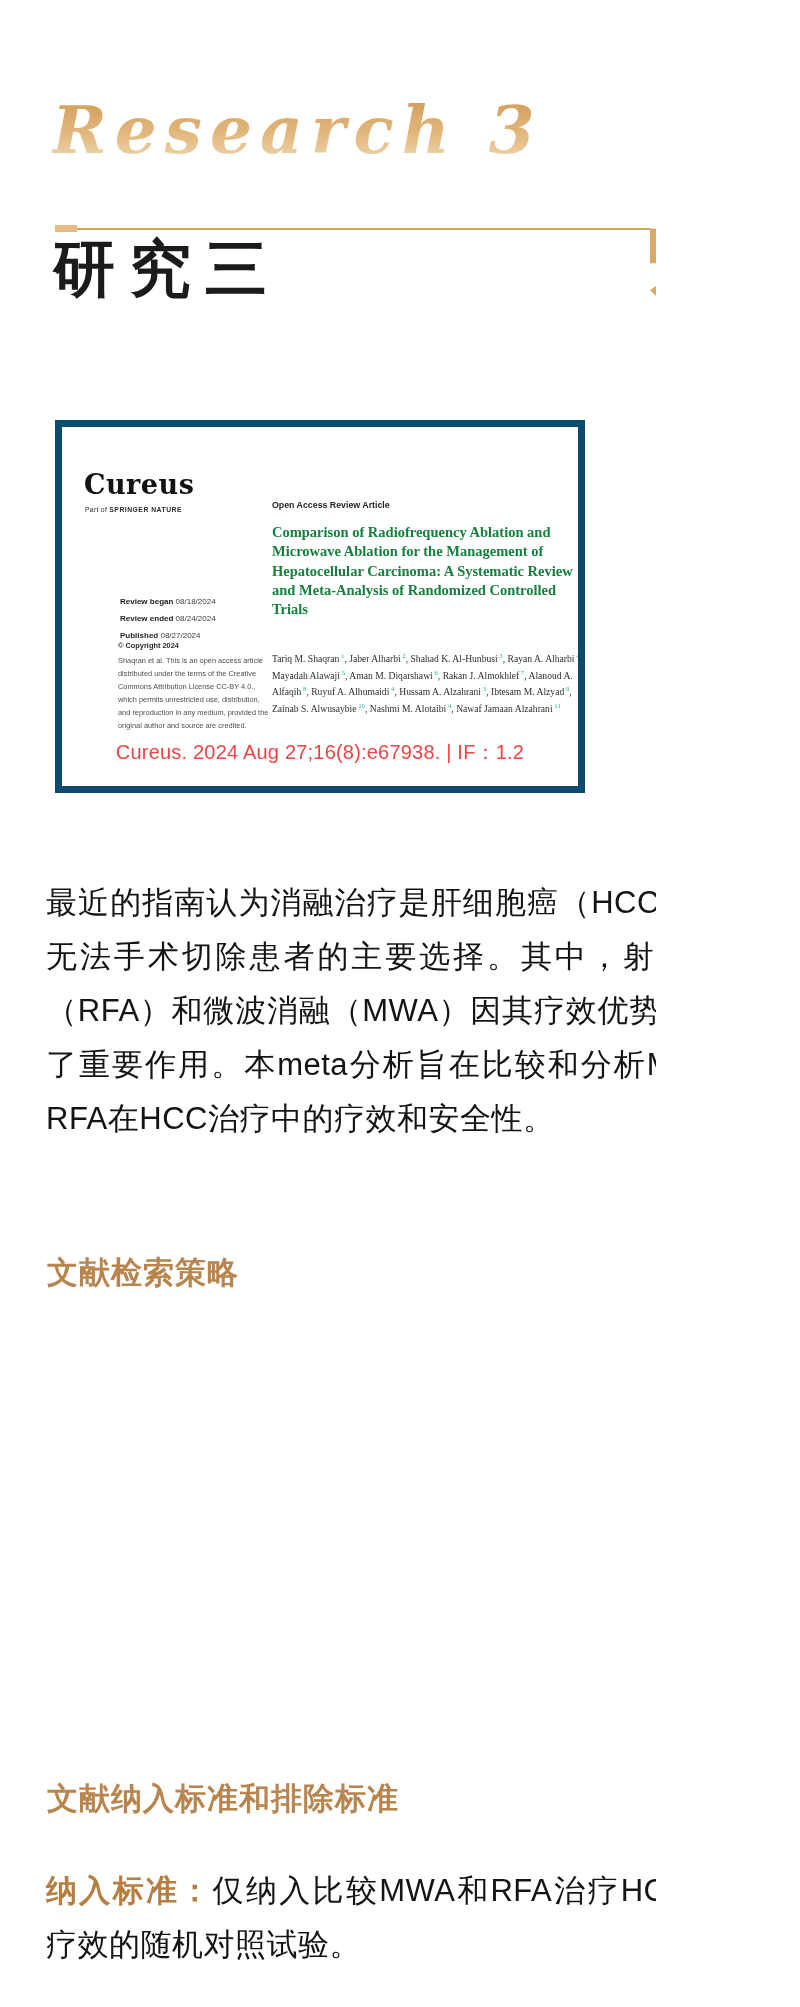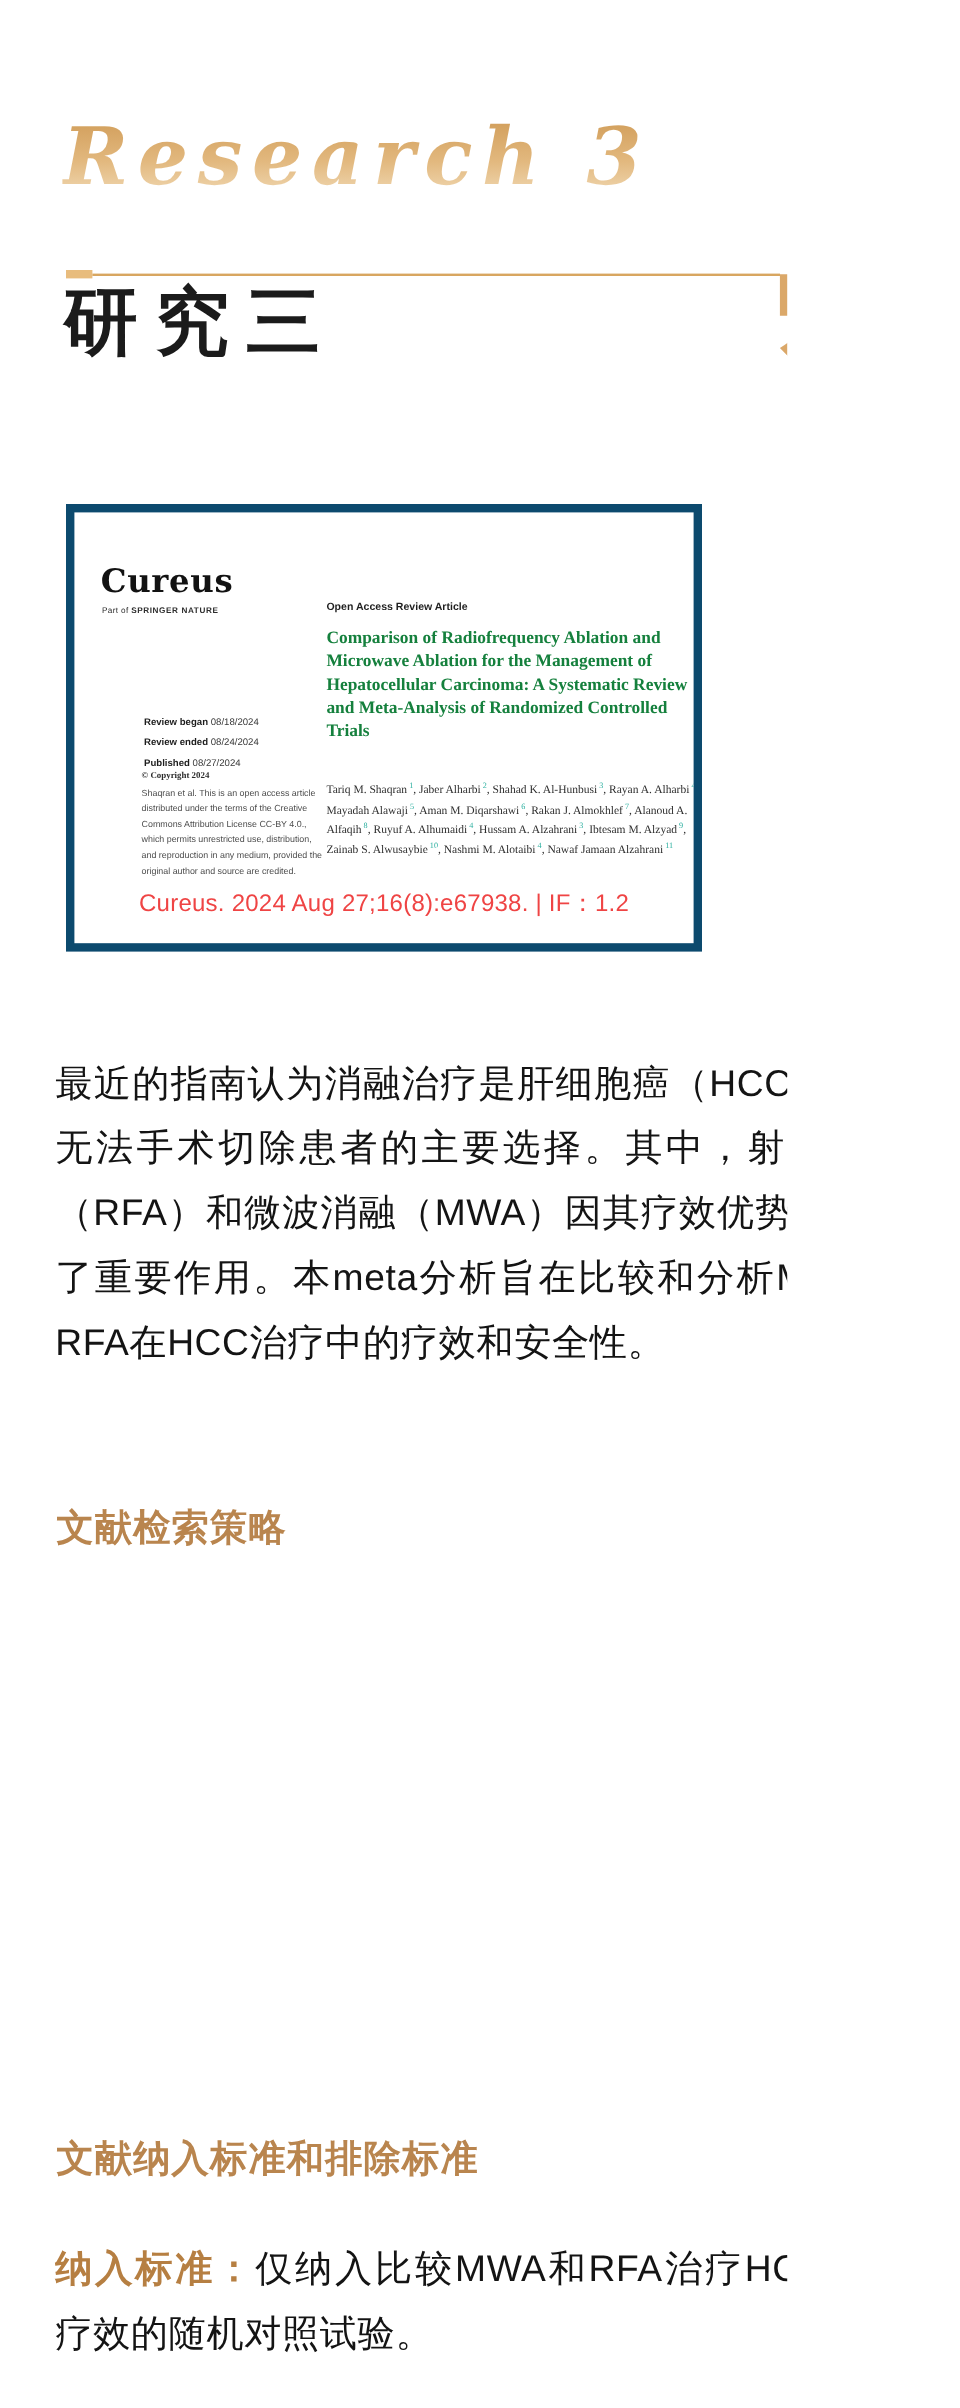--- a/index.html
+++ b/index.html
@@ -32,21 +32,21 @@
       font-family:"DejaVu Serif",serif;font-weight:700;font-size:27px;color:#121212;letter-spacing:.5px;}
   .journal-sub{position:absolute;left:23px;top:79px;font-size:6.8px;color:#2c2c2c;letter-spacing:.3px;}
   .journal-sub b{font-weight:700;letter-spacing:.5px;}
   .article-type{position:absolute;left:210px;top:73px;font-size:8.8px;font-weight:700;color:#1f1f1f;}
   .paper-title{position:absolute;left:210px;top:96px;width:312px;
       font-family:"Liberation Serif",serif;font-weight:700;font-size:14.5px;line-height:1.33;color:#15803d;}
   .dates-block{position:absolute;left:58px;top:166px;width:155px;font-size:8px;line-height:17px;color:#1d1d1d;}
   .dates-block .lbl{font-weight:700;}
   .dates-block .val{font-weight:400;color:#3a3a3a;}
   .copyright-block{position:absolute;left:56px;top:212px;width:152px;font-size:7.4px;line-height:13px;color:#4d4d4d;}
-  .copyright-block .cline{font-weight:700;color:#2a2a2a;margin-bottom:2px;font-family:Liberation Serif, serif;}
+  .copyright-block .cline{font-weight:700;color:#2a2a2a;margin-bottom:2px;}
   .authors-line{position:absolute;left:210px;top:223px;width:318px;
       font-family:"Liberation Serif",serif;font-size:9.6px;line-height:1.62;color:#2e2e2e;}
   .authors-line .au-sup{color:#2baf9f;font-size:6.8px;}
   .citation{position:absolute;left:0;right:0;bottom:20px;text-align:center;
       font-size:20px;color:#ef4444;letter-spacing:.2px;}
 
   
   .cjk-p{position:absolute;left:46px;width:710px;
       font-size:31px;line-height:54px;color:#141414;text-align:justify;
       font-family:"Liberation Sans",sans-serif;font-weight:400;letter-spacing:.5px;}

